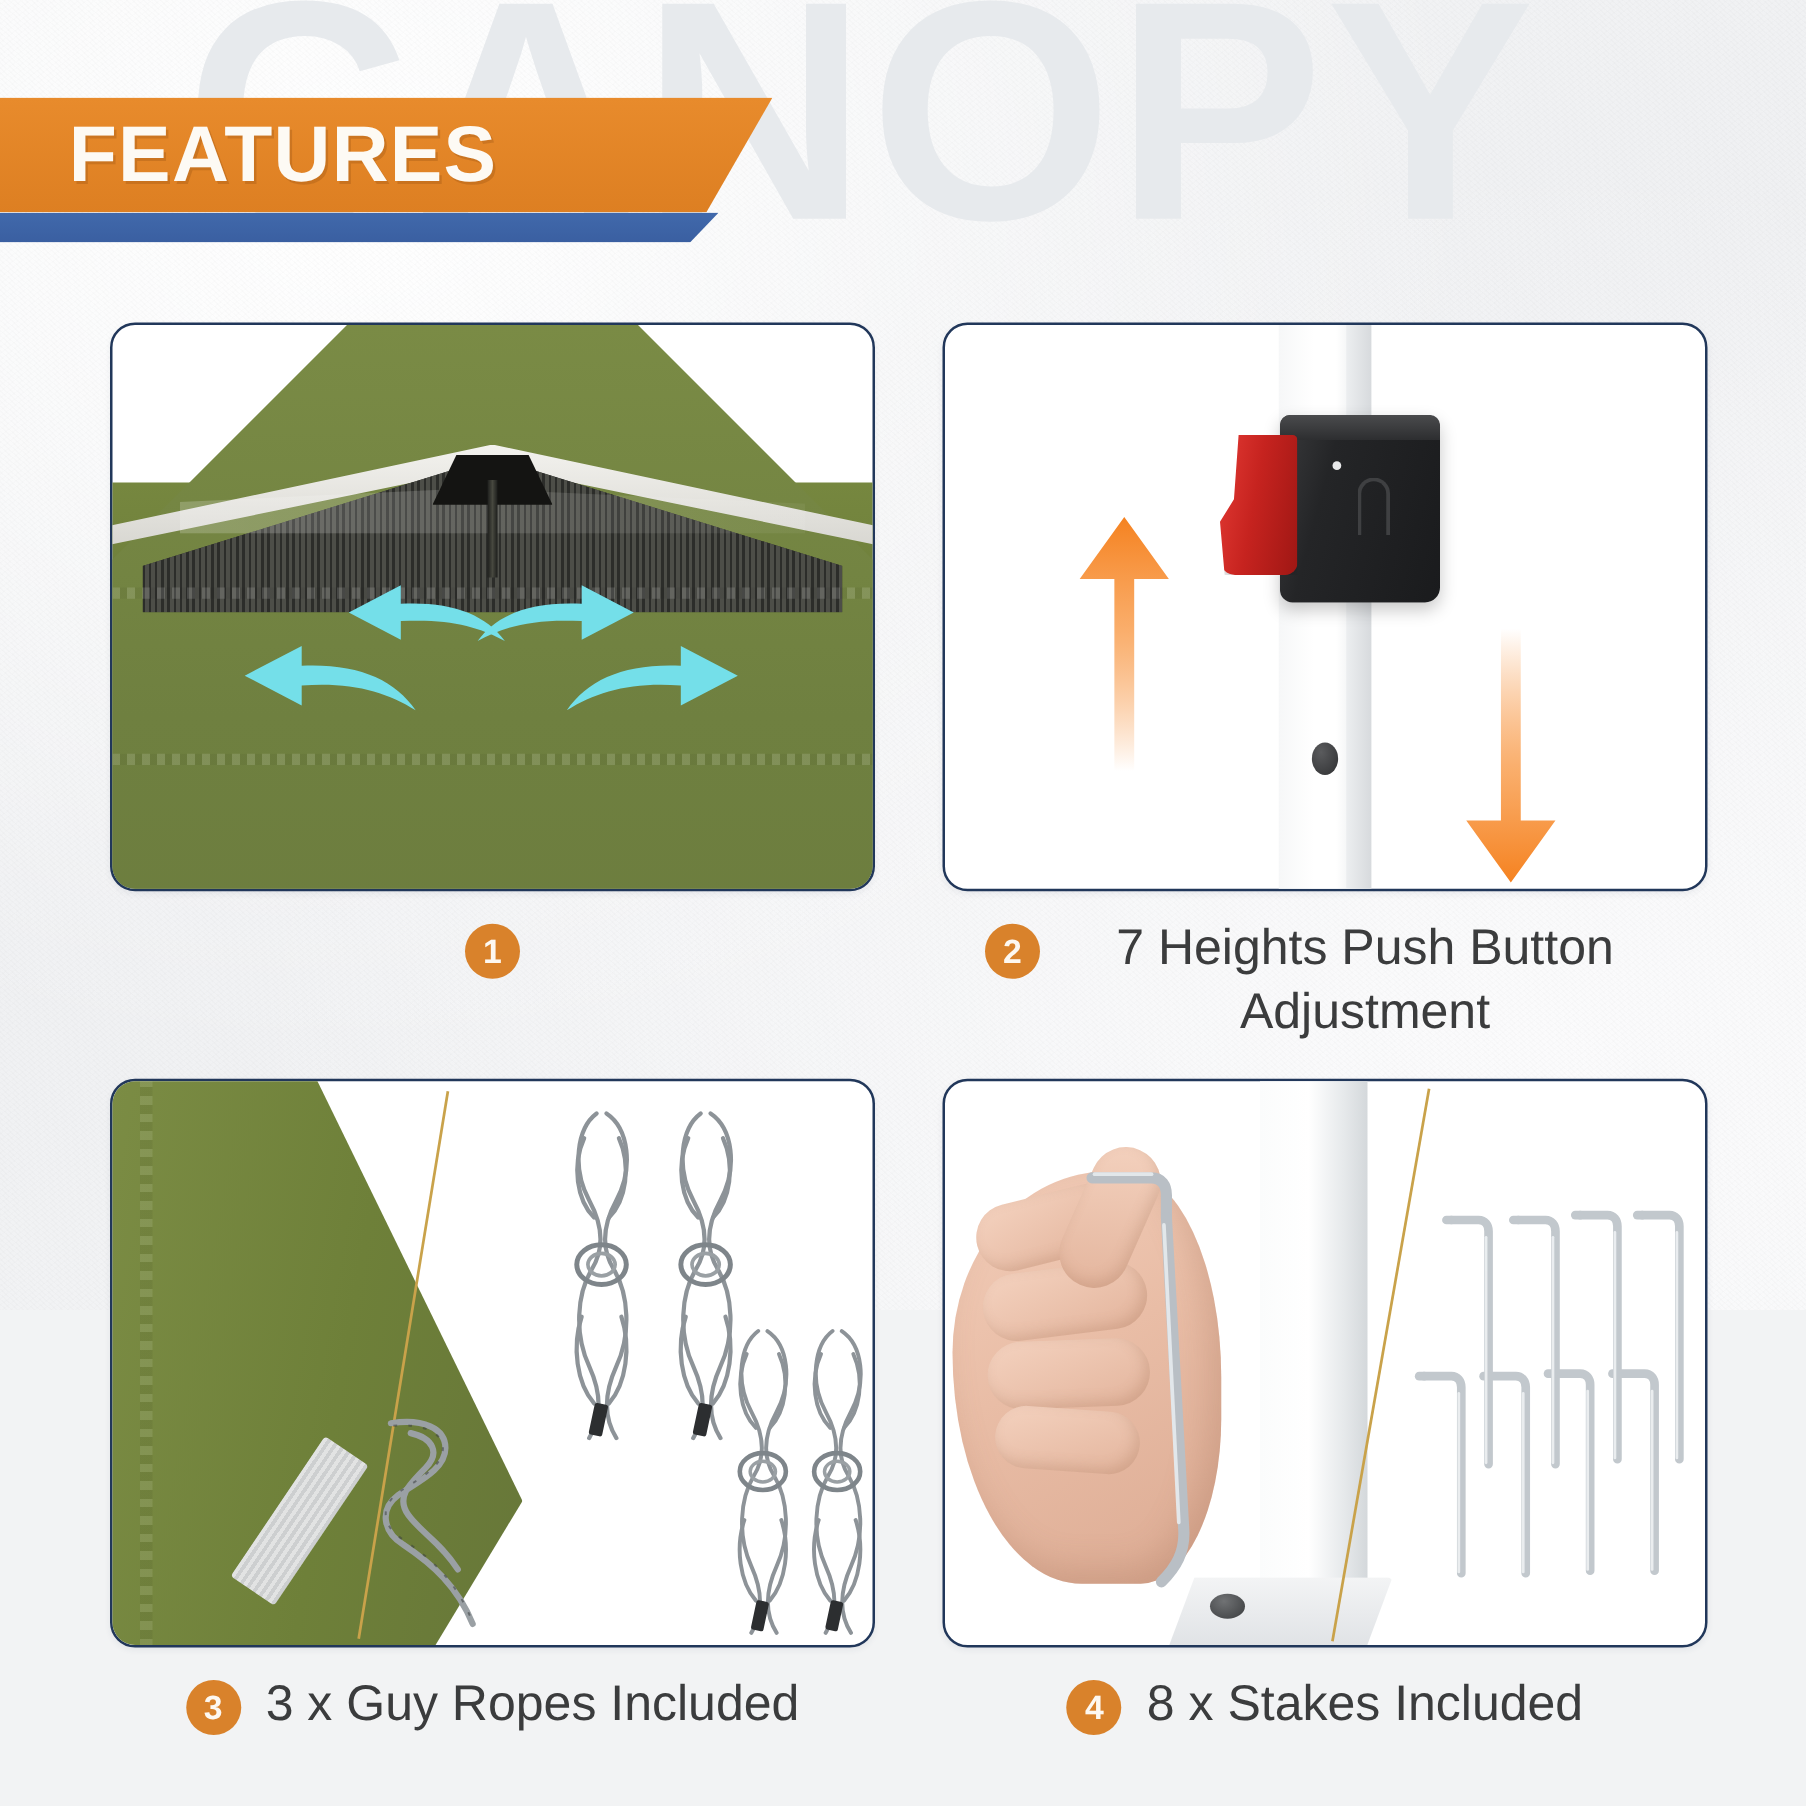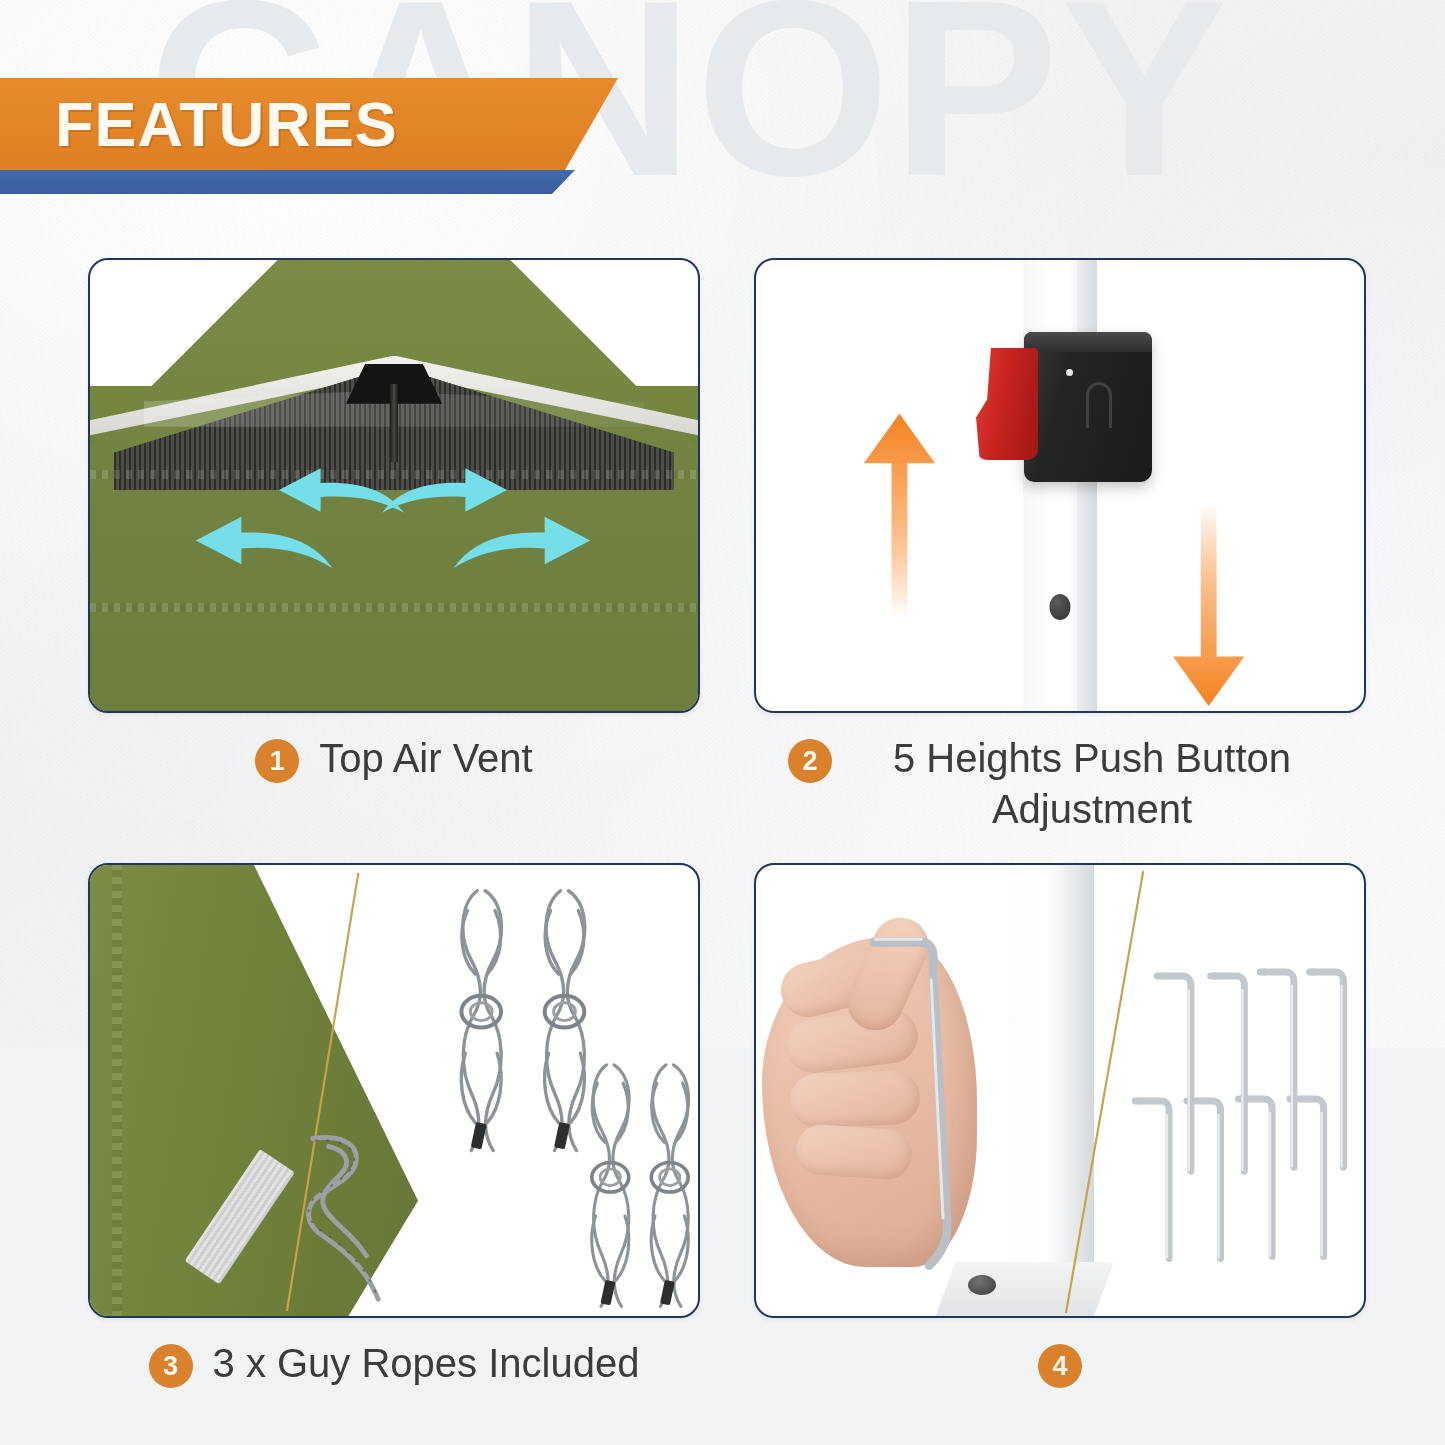--- a/index.html
+++ b/index.html
@@ -310,25 +310,24 @@
             <stop offset="100%" stop-color="#f58220" stop-opacity="1"></stop>
           </linearGradient>
         </defs>
         <path d="M136 360 l0 -155 -28 0 36 -50 36 50 -28 0 0 155 z" fill="url(#upg)"></path>
         <path d="M448 245 l0 155 -28 0 36 50 36 -50 -28 0 0 -155 z" fill="url(#dng)"></path>
       </svg>
     </div>
 
     <div class="caption cap-row1">
       <div class="badge">1</div>
-      <div class="cap-text">Top Air Vent</div>
     </div>
     <div class="caption cap-row2">
       <div class="badge">2</div>
-      <div class="cap-text">5 Heights Push Button Adjustment</div>
+      <div class="cap-text">7 Heights Push Button Adjustment</div>
     </div>
 
     <div class="panel p3">
       <div class="tarp-corner"></div>
       <div class="tarp-hem"></div>
       <div class="strap"></div>
       <svg width="100%" height="100%" viewBox="0 0 612 455" style="position:absolute;left:0;top:0">
         <line x1="270" y1="8" x2="198" y2="450" stroke="#c9a24a" stroke-width="2.2"></line>
 
         <g stroke="#9aa0a4" fill="none" stroke-width="5" stroke-linecap="round">
@@ -466,16 +465,17 @@
         </g>
       </svg>
     </div>
 
     <div class="caption cap-row3">
       <div class="badge">3</div>
       <div class="cap-text">3 x Guy Ropes Included</div>
     </div>
     <div class="caption cap-row4">
       <div class="badge">4</div>
+      <div class="cap-text">8 x Stakes Included</div>
     </div>
 
   </div>
 </div>
 
 </body></html>

